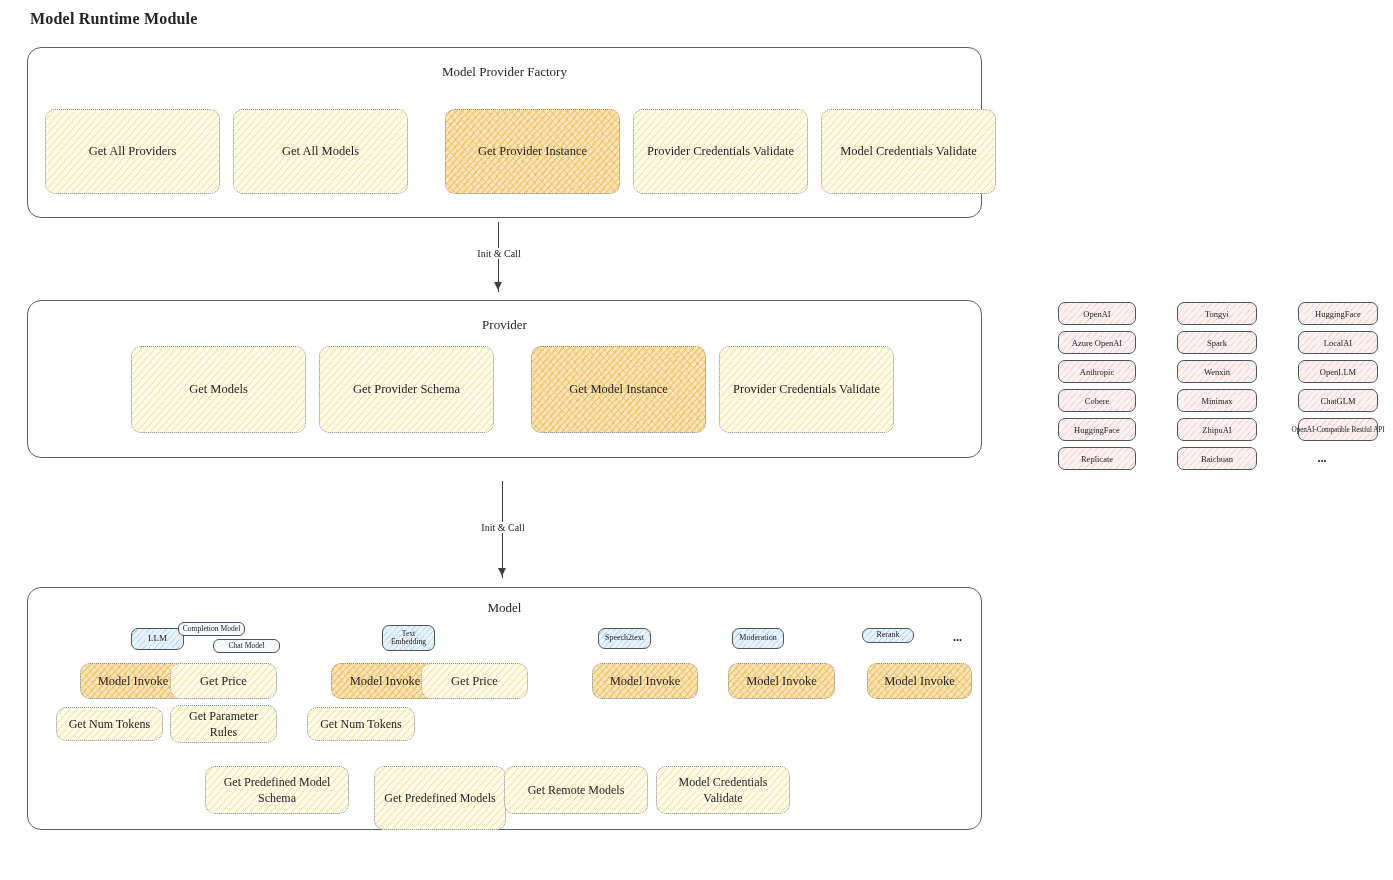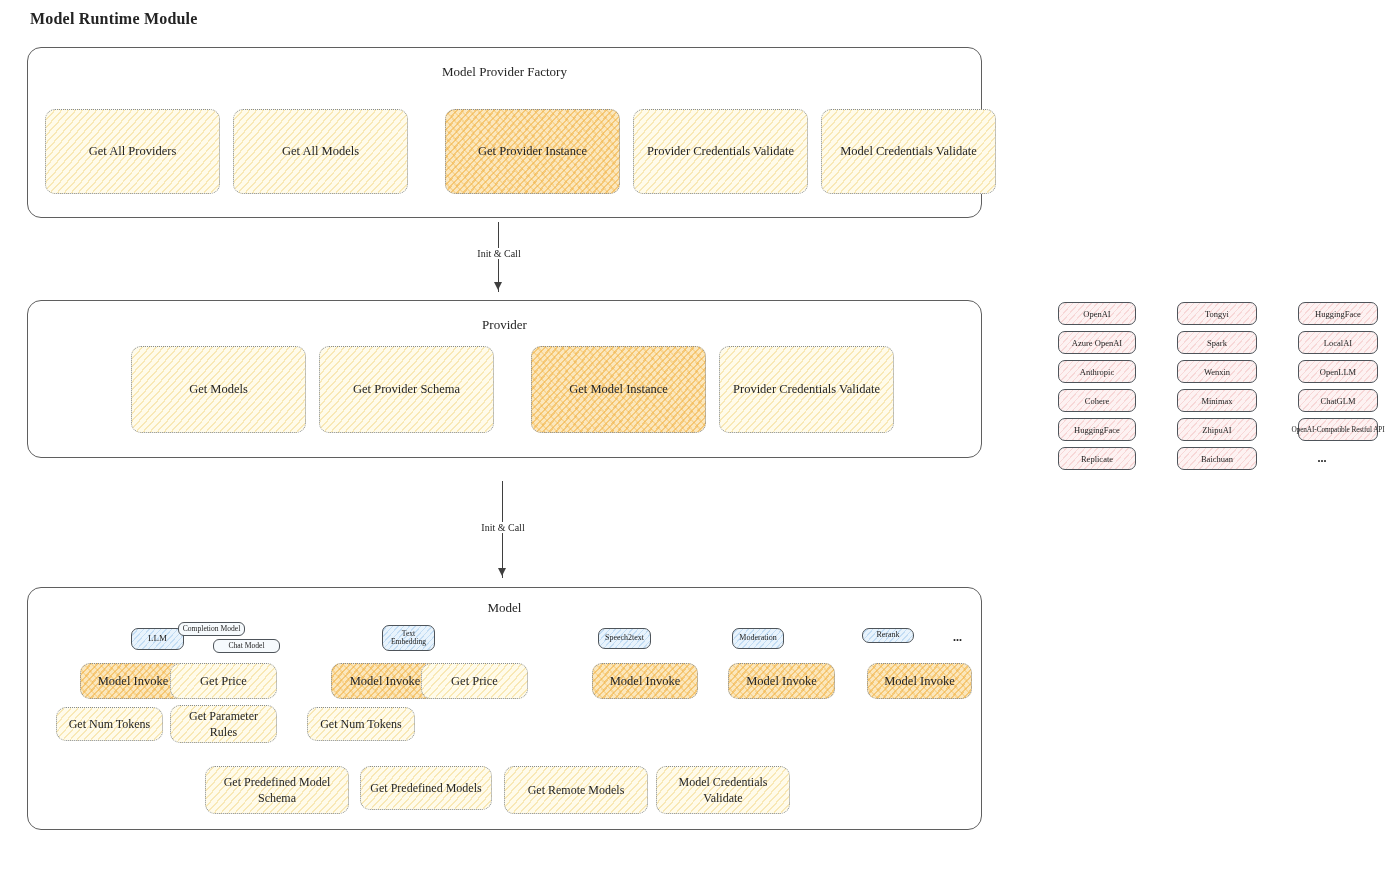--- a/index.html
+++ b/index.html
@@ -133,18 +133,18 @@
     <div class="node m-node" style="left:393px;top:75px;width:107px;height:36px;">Get Price</div>
     <div class="node hl m-node" style="left:540px;top:75px;width:106px;height:36px;">Model Invoke</div>
     <div class="node hl m-node" style="left:676px;top:75px;width:107px;height:36px;">Model Invoke</div>
     <div class="node hl m-node" style="left:815px;top:75px;width:105px;height:36px;">Model Invoke</div>
 
     <div class="node m-node sm" style="left:28px;top:119px;width:107px;height:34px;">Get Num Tokens</div>
     <div class="node m-node sm" style="left:142px;top:117px;width:107px;height:38px;padding:4px;">Get Parameter Rules</div>
     <div class="node m-node sm" style="left:279px;top:119px;width:108px;height:34px;">Get Num Tokens</div>
 
     <div class="node m-node sm" style="left:177px;top:178px;width:144px;height:48px;">Get Predefined Model Schema</div>
-    <div class="node m-node sm" style="left:332px;top:178px;width:132px;height:44px;">Get Predefined Models</div>
+    <div class="node m-node sm" style="left:346px;top:178px;width:132px;height:64px;">Get Predefined Models</div>
     <div class="node m-node sm" style="left:476px;top:178px;width:144px;height:48px;">Get Remote Models</div>
     <div class="node m-node sm" style="left:628px;top:178px;width:134px;height:48px;">Model Credentials Validate</div>
   </div>
 
 </div>
 
 </body></html>

